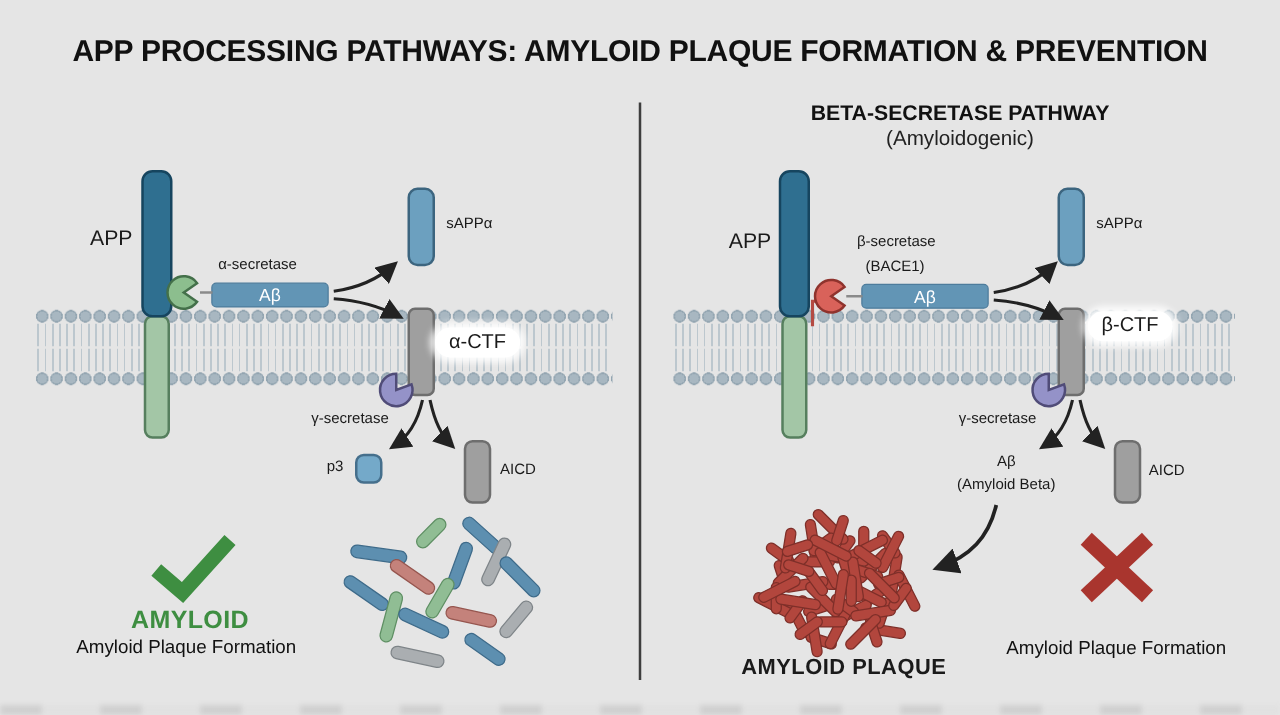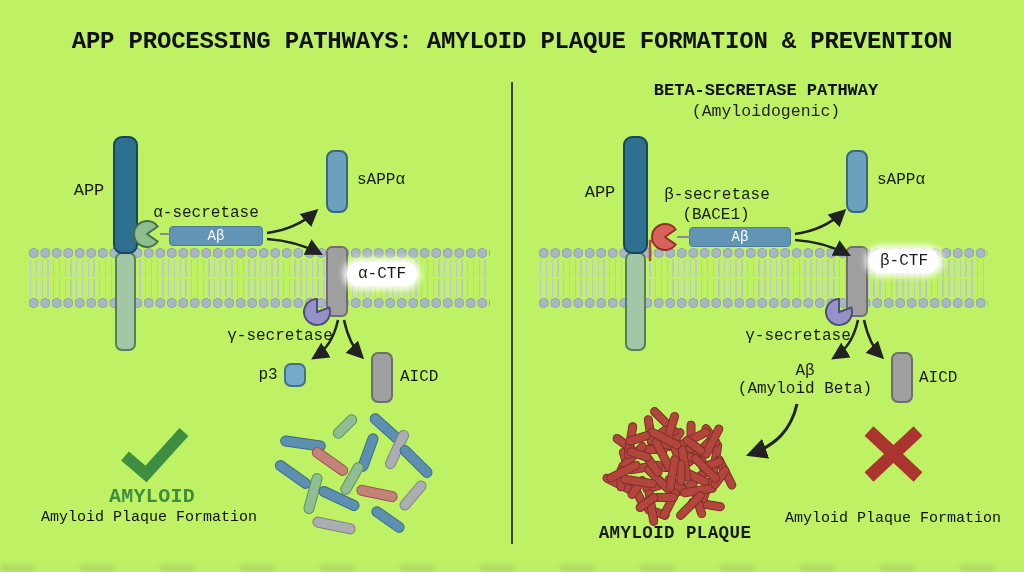--- a/index.html
+++ b/index.html
@@ -1,28 +1,28 @@
 <!DOCTYPE html>
 <html style="--app-extracellular-blue: #2f6f90; --app-transmembrane-green: #a3c6a6; --abeta-bar-blue: #6295b5; --sapp-blue: #6ca0bf; --ctf-gray: #9f9f9f; --p3-blue: #74a9c9; --alpha-secretase-green: #8cbe8e; --beta-secretase-red: #d9625a; --gamma-secretase-purple: #9492c8; --membrane-head-gray: #a8b7c1; --prevent-green: #3e8e41; --promote-red: #a9352e; --plaque-red: #b2463d; --fragment-blue: #5d8fb0; --fragment-green: #90bd94; --fragment-red: #c4827b; --fragment-gray: #aaaeb1;"><head>
 <meta charset="utf-8">
 <style>
   html,body{margin:0;padding:0;background:#fff;}
-  #stage{position:relative;width:1024px;height:572px;overflow:hidden;background:#bef264;
-         font-family:Liberation Mono, monospace;color:#1a1a1a;}
+  #stage{position:relative;width:1024px;height:572px;overflow:hidden;background:#e5e5e5;
+         font-family:Liberation Sans, sans-serif;color:#1a1a1a;}
   .abs{position:absolute;}
   .cl{position:absolute;transform:translateX(-50%);white-space:nowrap;}
   .ll{position:absolute;white-space:nowrap;}
 
   
   #main-title{top:28px;left:0;width:1024px;text-align:center;font-size:24px;font-weight:800;
               letter-spacing:-0.2px;color:#111;}
   .panel-header{top:80px;width:512px;text-align:center;line-height:21px;}
   .panel-header .hd{font-size:17px;font-weight:bold;color:#111;}
   .panel-header .sub{font-size:16.5px;color:#222;}
-  #header-left{left:2px;} #header-right{left:482px;padding-left:28px;}
+  #header-left{left:2px;} #header-right{left:512px;}
 
   
   #divider{left:511px;top:82px;width:2px;height:462px;background:#3e3e3e;}
 
   
   .membrane{position:absolute;top:247px;height:62px;z-index:1;}
   .heads{height:12px;background-image:radial-gradient(circle at 50% 50%,
           var(--membrane-head-gray) 0 3.9px, #93a5b1 3.9px 4.9px, transparent 5.1px);
          background-size:11.5px 12px;background-position:0 0;}
   .tails{height:18px;background-image:repeating-linear-gradient(90deg,
@@ -38,21 +38,21 @@
   .app-green{width:21px;height:99px;border-radius:7px;background:var(--app-transmembrane-green);
              border:2px solid #567f5e;}
   .sapp{width:22px;height:63px;border-radius:8px;background:var(--sapp-blue);border:2px solid #3c657f;}
   .ctf{width:22px;height:71px;border-radius:6px;background:var(--ctf-gray);border:2px solid #6e6e6e;}
   .aicd{width:22px;height:51px;border-radius:7px;background:var(--ctf-gray);border:2px solid #6e6e6e;}
   .p3{width:22px;height:24px;border-radius:7px;background:var(--p3-blue);border:2px solid #456f8c;}
   .abeta-bar{height:20px;border-radius:4px;background:var(--abeta-bar-blue);border:1.5px solid #4d7c9c;
              color:#fff;font-size:14px;text-align:center;line-height:19px;z-index:3;}
 
   
-  .lab{font-size:16px;color:#1a1a1a;z-index:6;}
+  .lab{font-size:12px;color:#1a1a1a;z-index:6;}
   .pill{background:#fff;border-radius:14px;padding:3px 11px;font-size:16px;z-index:6;
         box-shadow:0 0 6px 4px rgba(255,255,255,0.9);}
   .verdict{font-size:20px;font-weight:bold;letter-spacing:0.3px;z-index:6;}
   .verdict-sub{font-size:15px;color:#111;z-index:6;}
   #prevents-label{color:var(--prevent-green);}
   #promotes-label{color:var(--promote-red);}
   #plaque-label{font-size:17.5px;font-weight:600;letter-spacing:0.4px;z-index:6;}
 
   
   #vector-layer{position:absolute;left:0;top:0;z-index:4;pointer-events:none;}

